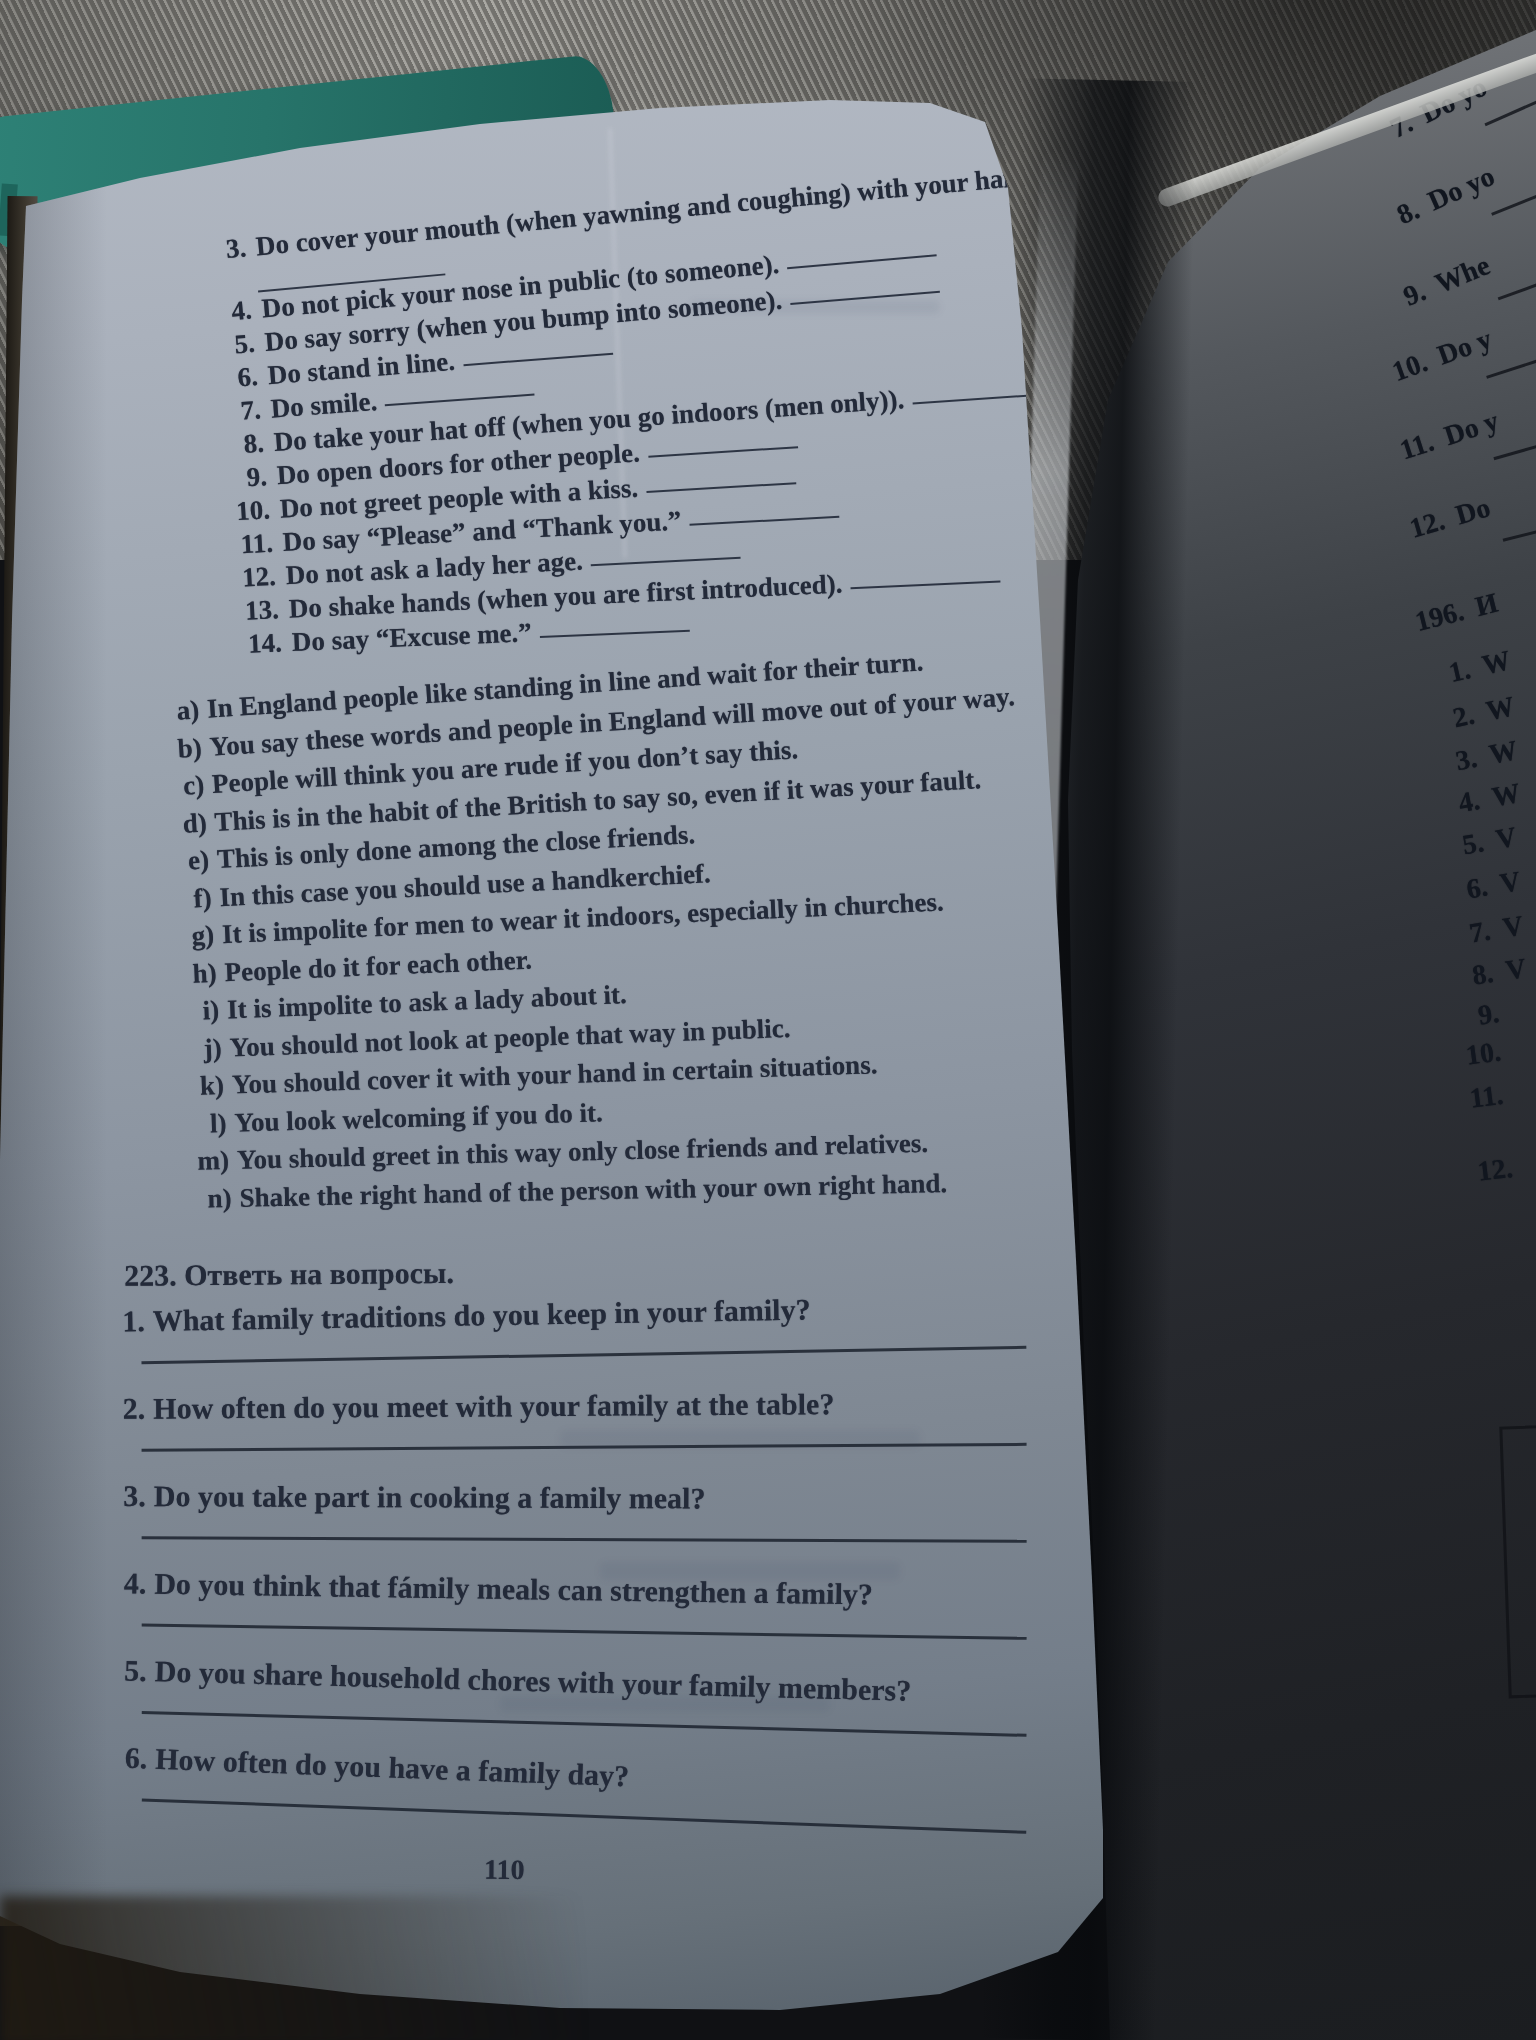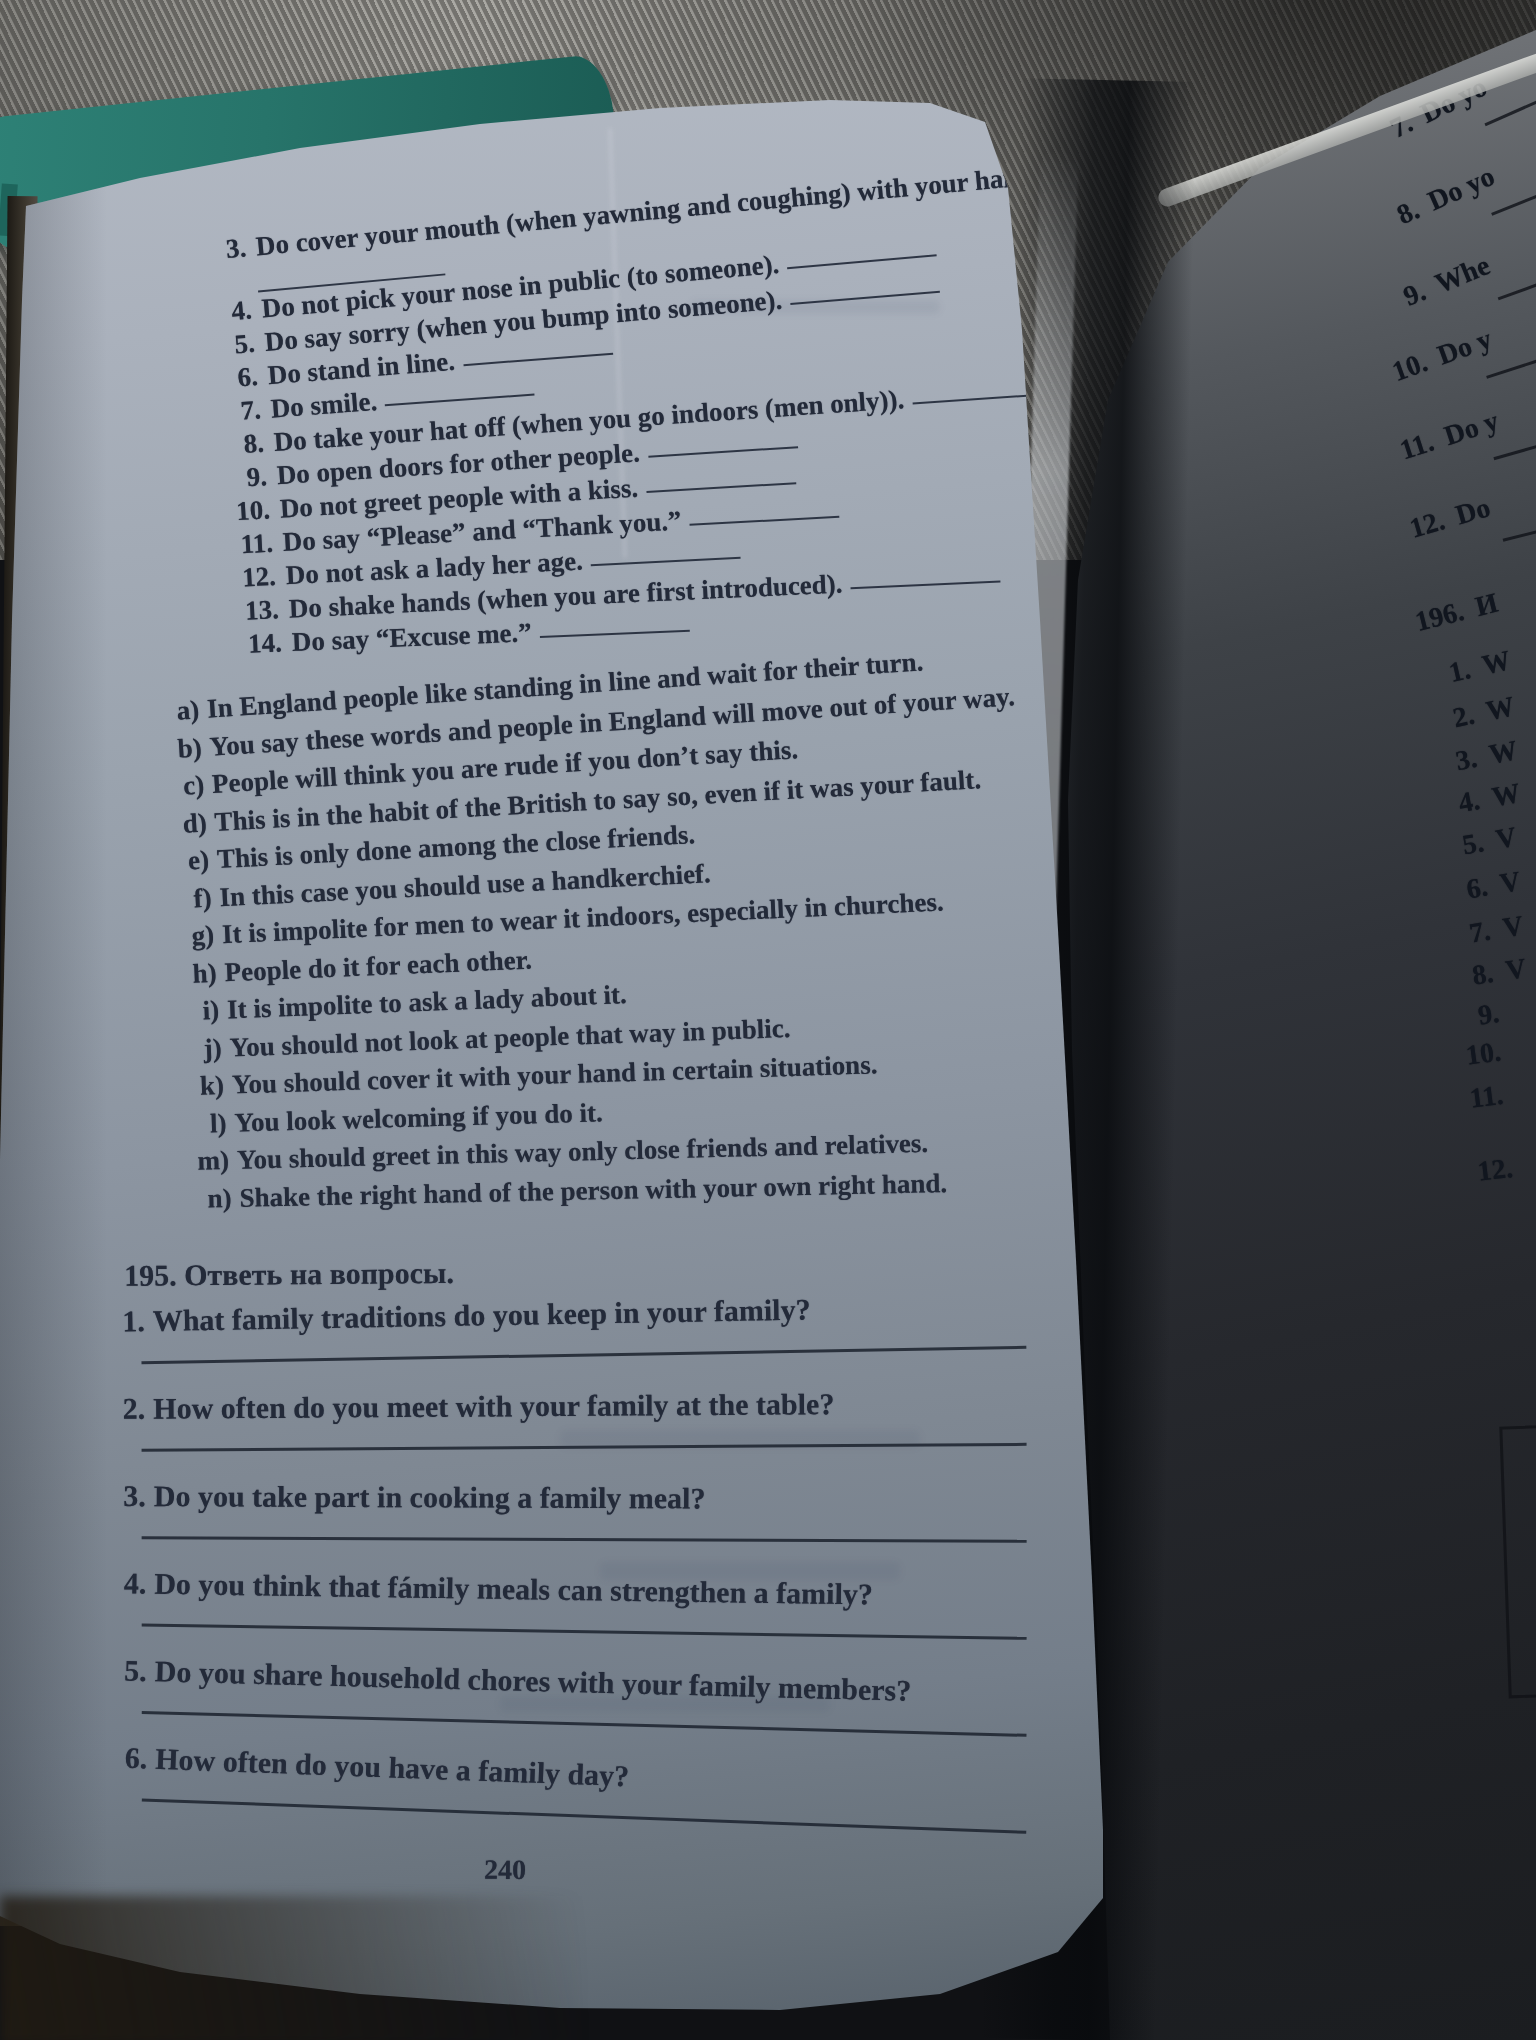--- a/index.html
+++ b/index.html
@@ -373,21 +373,21 @@
           <span class="col-let">m)</span><span class="col-txt">You should greet in this way only close friends and relatives.</span>
         </div>
 
         <div class="row let-row" style="--i: 13;">
           <span class="col-let">n)</span><span class="col-txt">Shake the right hand of the person with your own right hand.</span>
         </div>
       </div>
 
     <div class="ex-block ink">
       <div class="ex-header">
-        <span>195.</span>
+        <span>223.</span>
         <span>Ответь на вопросы.</span>
       </div>
       <div>
 
           <div class="qa" style="--i: 0;">
             <div class="qline">
               <span class="col-qnum">1.</span><span class="col-txt">What family traditions do you keep in your family?</span>
             </div>
             <div class="ansline"></div>
           </div>
@@ -422,17 +422,17 @@
 
           <div class="qa" style="--i: 5;">
             <div class="qline">
               <span class="col-qnum">6.</span><span class="col-txt">How often do you have a family day?</span>
             </div>
             <div class="ansline"></div>
           </div>
         </div>
     </div>
 
-    <div class="page-number ink">240</div>
+    <div class="page-number ink">110</div>
   </div>
 
   <div class="floor-warm"></div>
 </div>
 
 </body></html>

